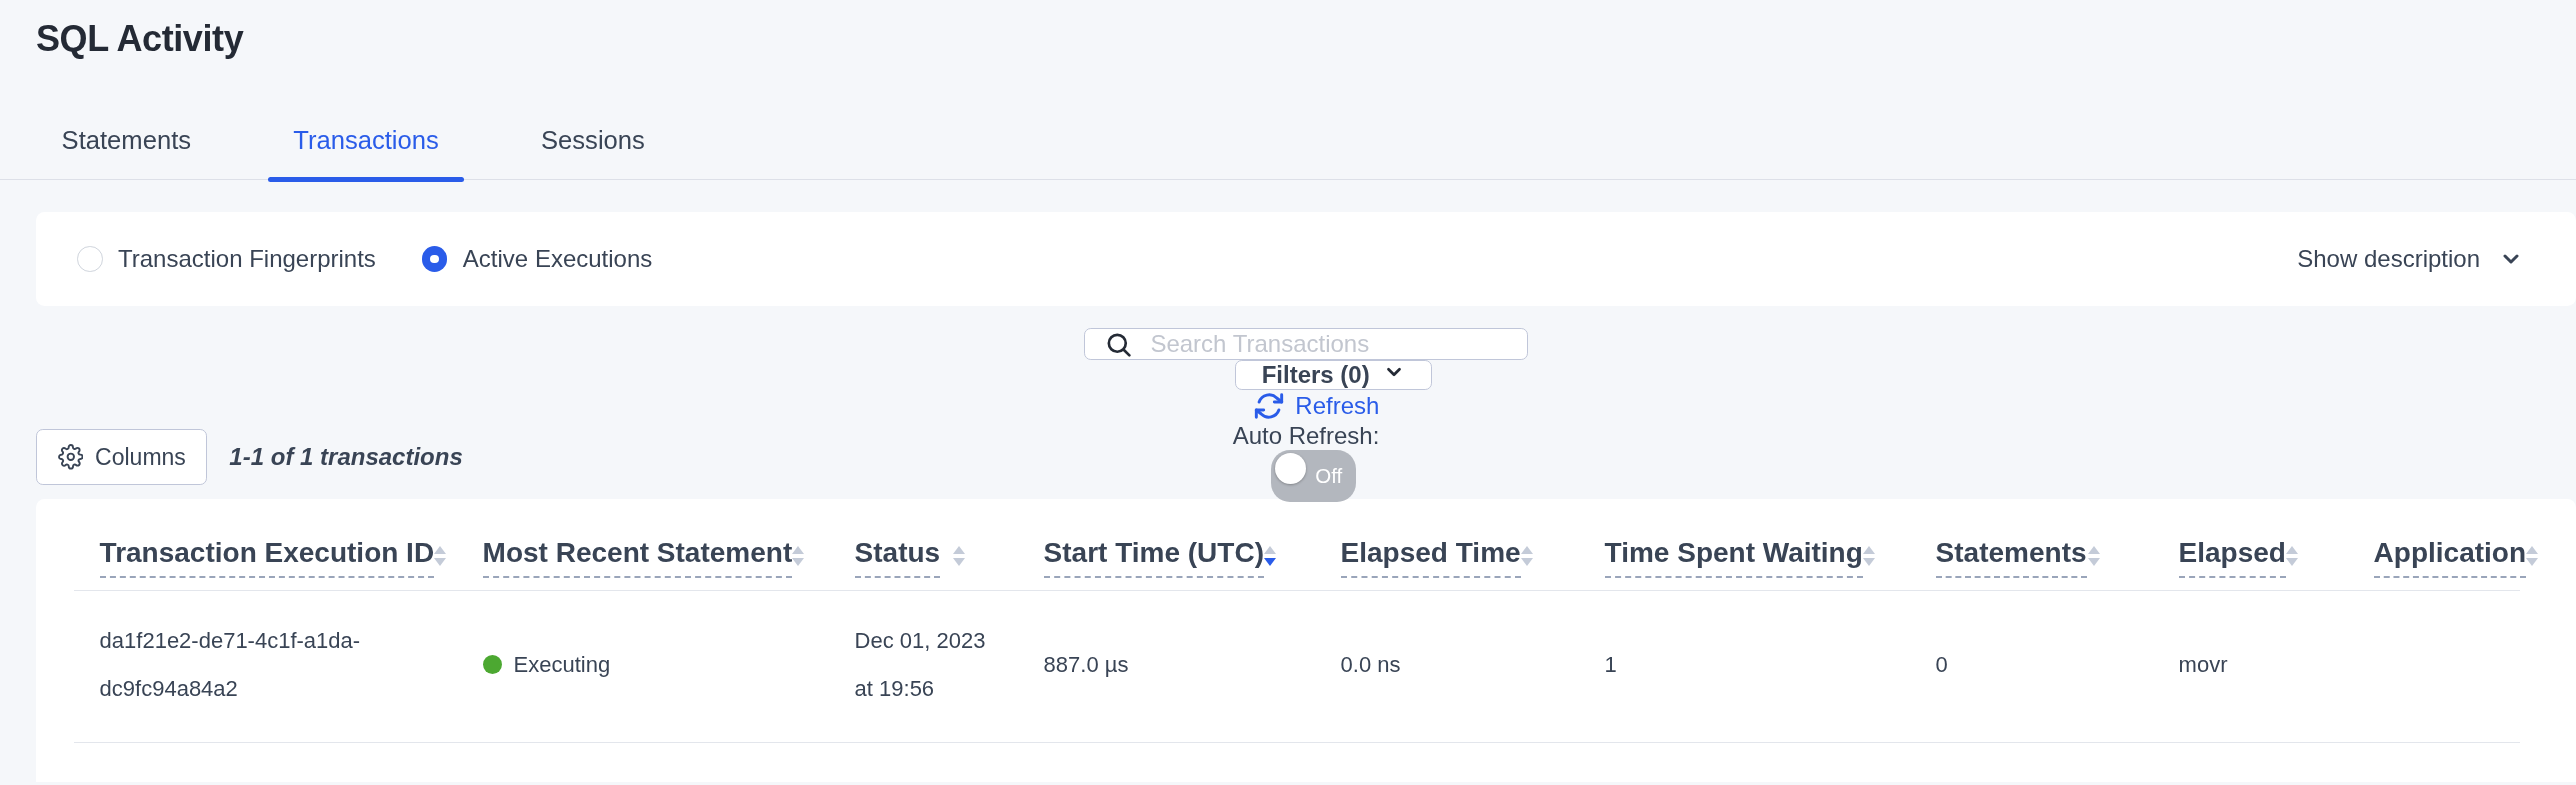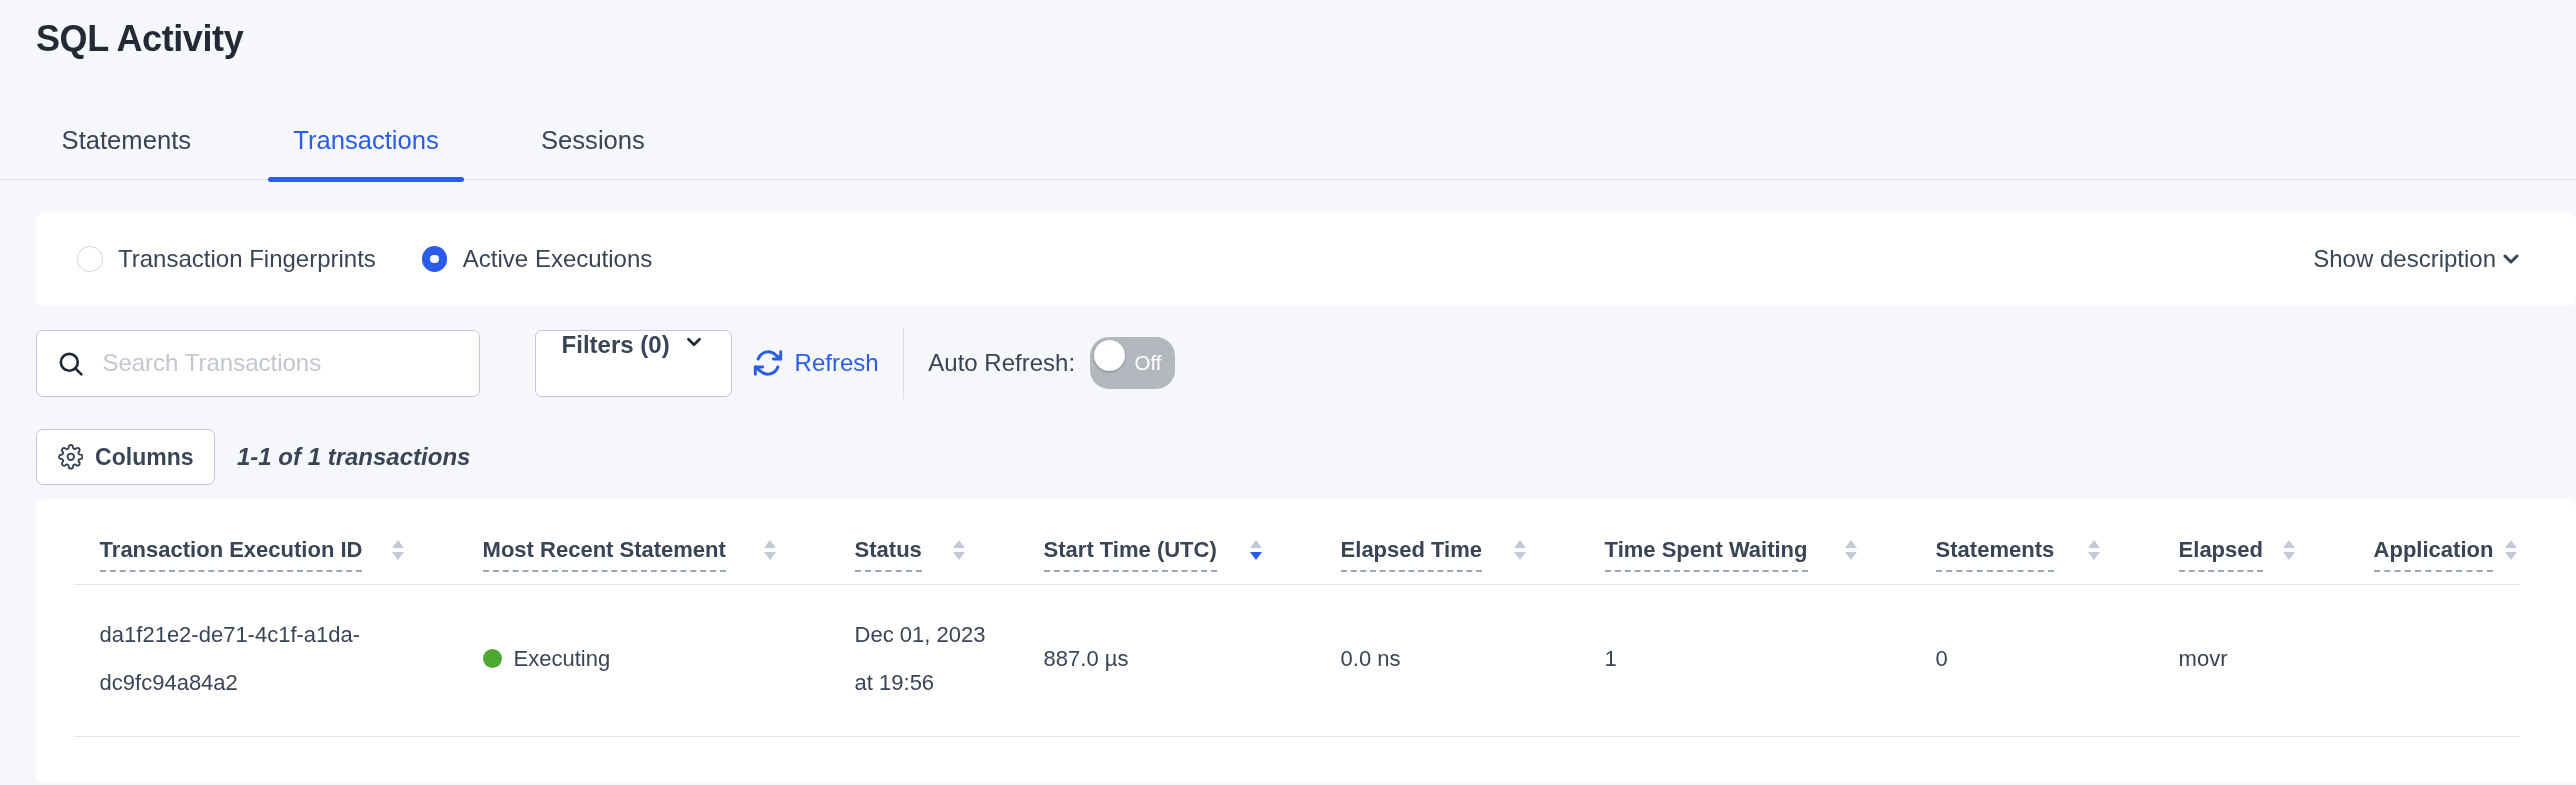--- a/index.html
+++ b/index.html
@@ -18,49 +18,49 @@
   .tab.active::after{content:'';position:absolute;left:0;right:0;bottom:-3.4px;height:5.1px;border-radius:2.6px;background:#2a5ce9;}
 
   
   .radio-card{margin:32px 0 0 36px;width:2540px;height:94px;background:#fff;border-radius:8.5px;
     display:flex;align-items:center;box-sizing:border-box;}
   .radio-group{display:flex;align-items:center;gap:46px;margin-left:41px;}
   .radio{display:flex;align-items:center;gap:15.4px;font-size:24px;cursor:pointer;}
   .radio-circle{width:25.6px;height:25.6px;border-radius:50%;border:1.7px solid #d0d5dd;background:#fff;box-sizing:border-box;flex:none;}
   .radio-circle.checked{border:none;background:#2a5ce9;position:relative;}
   .radio-circle.checked::after{content:'';position:absolute;left:8.5px;top:8.5px;width:8.5px;height:8.5px;border-radius:50%;background:#fff;}
-  .show-desc{margin-left:auto;margin-right:53px;display:flex;align-items:center;gap:3px;font-size:24px;color:#394455;cursor:pointer;}
-
-  
-  .controls-row{margin:22px 0 0 36px;display:flex;align-items:center;height:70px;}
+  .show-desc{margin-left:auto;margin-right:53px;display:flex;align-items:center;gap:19px;font-size:24px;color:#394455;cursor:pointer;}
+
+  
+  .controls-row{margin:22px 0 0 36px;display:flex;align-items:center;height:70px;flex-direction:column;}
   .search-box{width:444px;height:67px;background:#fff;border:1.7px solid #c0c6d9;border-radius:6.8px;
     display:flex;align-items:center;gap:15.4px;padding:0 19px;box-sizing:border-box;}
   .search-box input{border:none;outline:none;flex:1;font-size:24px;color:#394455;font-family:inherit;background:transparent;}
   .search-box input::placeholder{color:#c2c6cf;}
   .filters-btn{margin-left:55px;height:67px;background:#fff;border:1.7px solid #c0c6d9;border-radius:6.8px;
     display:flex;align-items:flex-start;gap:13.7px;padding:0 25.6px;font-size:24px;font-weight:700;color:#394455;cursor:pointer;font-family:inherit;}
   .asof{margin-left:24px;font-size:24px;color:#394455;white-space:nowrap;}
   .refresh{margin-left:20.5px;display:flex;align-items:center;gap:10.2px;font-size:24px;color:#2a5ce9;cursor:pointer;white-space:nowrap;}
   .vdiv{width:1.7px;height:72px;background:#d9dde5;margin:0 24px;}
   .auto-label{font-size:24px;color:#394455;white-space:nowrap;}
   .toggle{margin-left:15.4px;width:85px;height:52px;border-radius:19px;background:#b3b7be;position:relative;cursor:pointer;flex:none;}
   .toggle .knob{position:absolute;left:3.4px;top:3.4px;width:31px;height:31px;border-radius:50%;background:#fff;box-shadow:0 0.9px 2.6px rgba(0,0,0,.3);}
   .toggle .state{position:absolute;left:44px;top:50%;transform:translateY(-50%);color:#fff;font-size:20.5px;}
 
   
   .toolbar-row{margin:31px 0 0 36px;display:flex;align-items:center;}
   .columns-btn{height:56px;background:#fff;border:1.7px solid #c0c6d9;border-radius:6.8px;
-    display:flex;align-items:center;gap:12px;padding:0 20.5px;font-size:23px;font-weight:700;color:#394455;cursor:pointer;font-family:inherit;}
+    display:flex;align-items:center;gap:12px;padding:0 20.5px;font-size:23px;font-weight:400;color:#394455;cursor:pointer;font-family:inherit;}
   .count{margin-left:22px;font-size:24px;font-weight:600;color:#394455;font-style:italic;}
 
   
   .table-card{margin:13.7px 0 0 36px;width:2540px;height:283px;background:#fff;border-radius:8.5px 8.5px 0 0;overflow:hidden;box-sizing:border-box;}
   .tgrid{display:grid;grid-template-columns:383px 372px 189px 297px 264px 331px 243px 195px 1fr;margin:0 56px 0 38px;}
   .thead{padding-top:38px;padding-bottom:12px;border-bottom:1.7px solid #e3e6ec;}
-  .th{display:flex;align-items:flex-end;padding-left:25.6px;font-size:22px;font-weight:700;color:#394455;cursor:pointer;min-width:0;}
+  .th{display:flex;align-items:flex-end;padding-left:25.6px;font-size:28px;font-weight:700;color:#394455;cursor:pointer;min-width:0;}
   .th-label{border-bottom:2.6px dashed #9aa5ba;padding-bottom:7.7px;white-space:nowrap;}
   .th-sorter{display:flex;flex-direction:column;gap:4.3px;margin-left:auto;margin-right:53px;margin-bottom:12px;flex:none;}
   .th:last-child .th-sorter{margin-right:3.4px;}
   .tri-up{width:0;height:0;border-left:6.8px solid transparent;border-right:6.8px solid transparent;border-bottom:8.5px solid #c4cbd8;}
   .tri-down{width:0;height:0;border-left:6.8px solid transparent;border-right:6.8px solid transparent;border-top:8.5px solid #c4cbd8;}
   .th.sorted-desc .tri-down{border-top-color:#2a5ce9;}
   .trow{padding:25.6px 0 29px;border-bottom:1.7px solid #e3e6ec;}
   .td{display:flex;align-items:center;padding-left:25.6px;padding-right:12px;font-size:22px;line-height:48px;color:#394455;min-width:0;}
   .td span{min-width:0;}
   .td .wrap{white-space:pre-line;}

